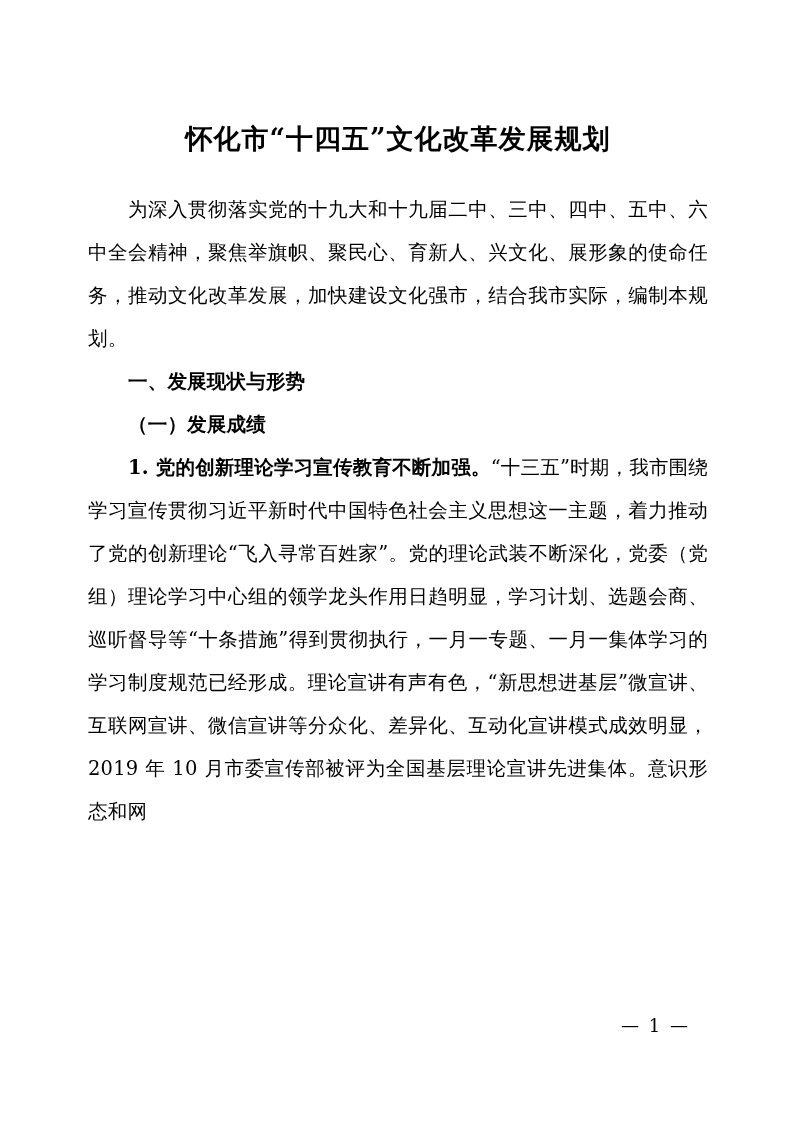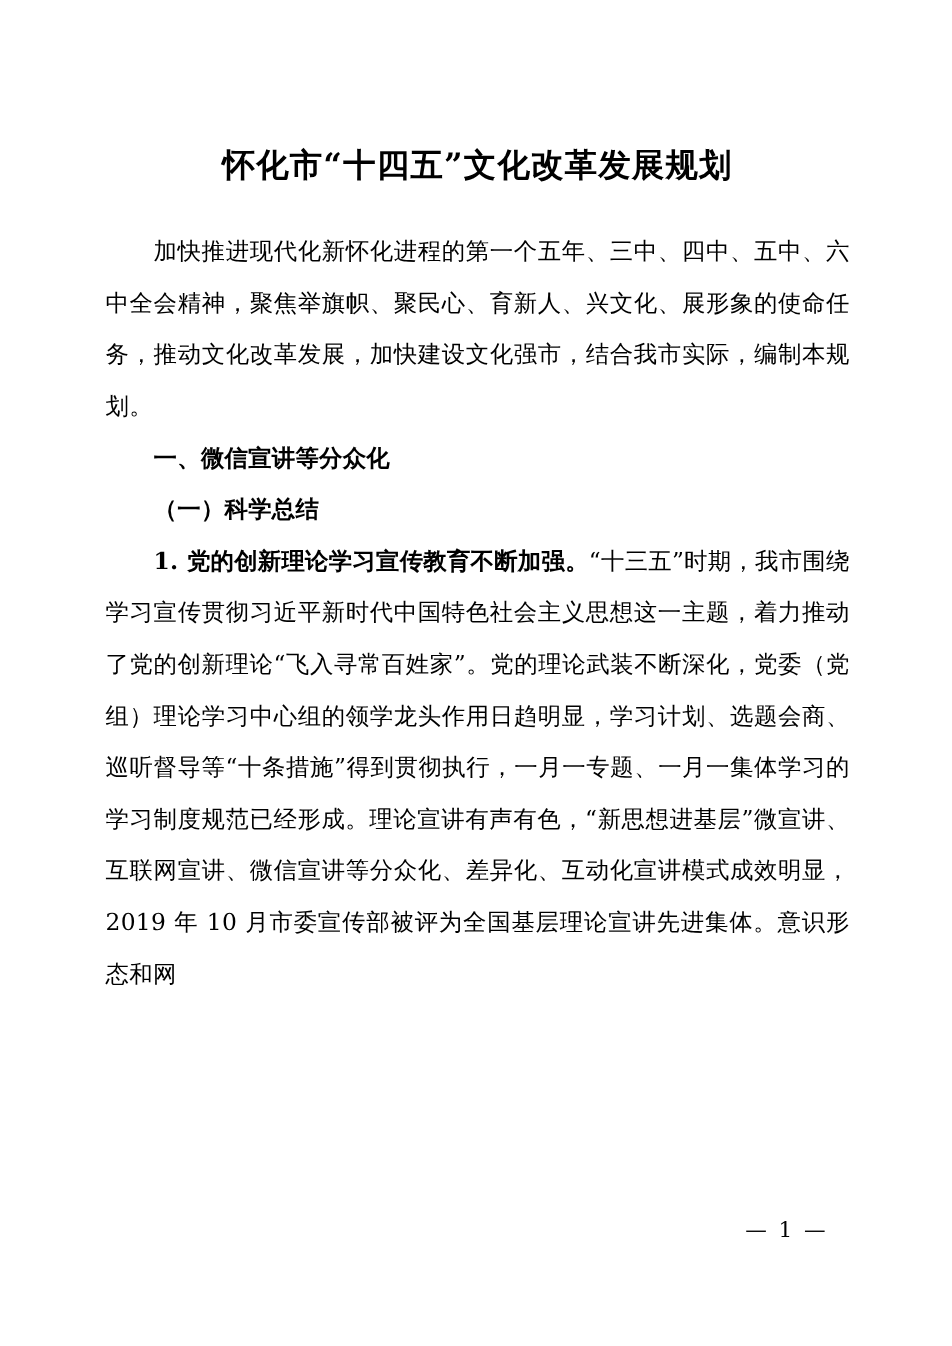--- a/index.html
+++ b/index.html
@@ -72,25 +72,25 @@
   }
 </style>
 </head>
 <body>
 
 <div class="page">
   <div class="doc-body">
 
     <h1 class="doc-title">怀化市“十四五”文化改革发展规划</h1>
 
-    <p class="para indent">加快推进现代化新怀化进程的第一个五年、三中、四中、五中、六中全会精神，聚焦举旗帜、聚民心、育新人、兴文化、展形象的使命任务，推动文化改革发展，加快建设文化强市，结合我市实际，编制本规划。</p>
+    <p class="para indent">为深入贯彻落实党的十九大和十九届二中、三中、四中、五中、六中全会精神，聚焦举旗帜、聚民心、育新人、兴文化、展形象的使命任务，推动文化改革发展，加快建设文化强市，结合我市实际，编制本规划。</p>
 
-    <p class="para heading1">一、微信宣讲等分众化</p>
+    <p class="para heading1">一、发展现状与形势</p>
 
 
-    <p class="para heading2">（一）科学总结</p>
+    <p class="para heading2">（一）发展成绩</p>
 
     <p class="para indent"><span class="bold-lead">1. 党的创新理论学习宣传教育不断加强。</span><span>“十三五”时期，我市围绕学习宣传贯彻习近平新时代中国特色社会主义思想这一主题，着力推动了党的创新理论“飞入寻常百姓家”。党的理论武装不断深化，党委（党组）理论学习中心组的领学龙头作用日趋明显，学习计划、选题会商、巡听督导等“十条措施”得到贯彻执行，一月一专题、一月一集体学习的学习制度规范已经形成。理论宣讲有声有色，“新思想进基层”微宣讲、互联网宣讲、微信宣讲等分众化、差异化、互动化宣讲模式成效明显，2019 年 10 月市委宣传部被评为全国基层理论宣讲先进集体。意识形态和网</span></p>
 
   </div>
 
   <div class="page-number">— 1 —</div>
 </div>
 
 </body></html>

